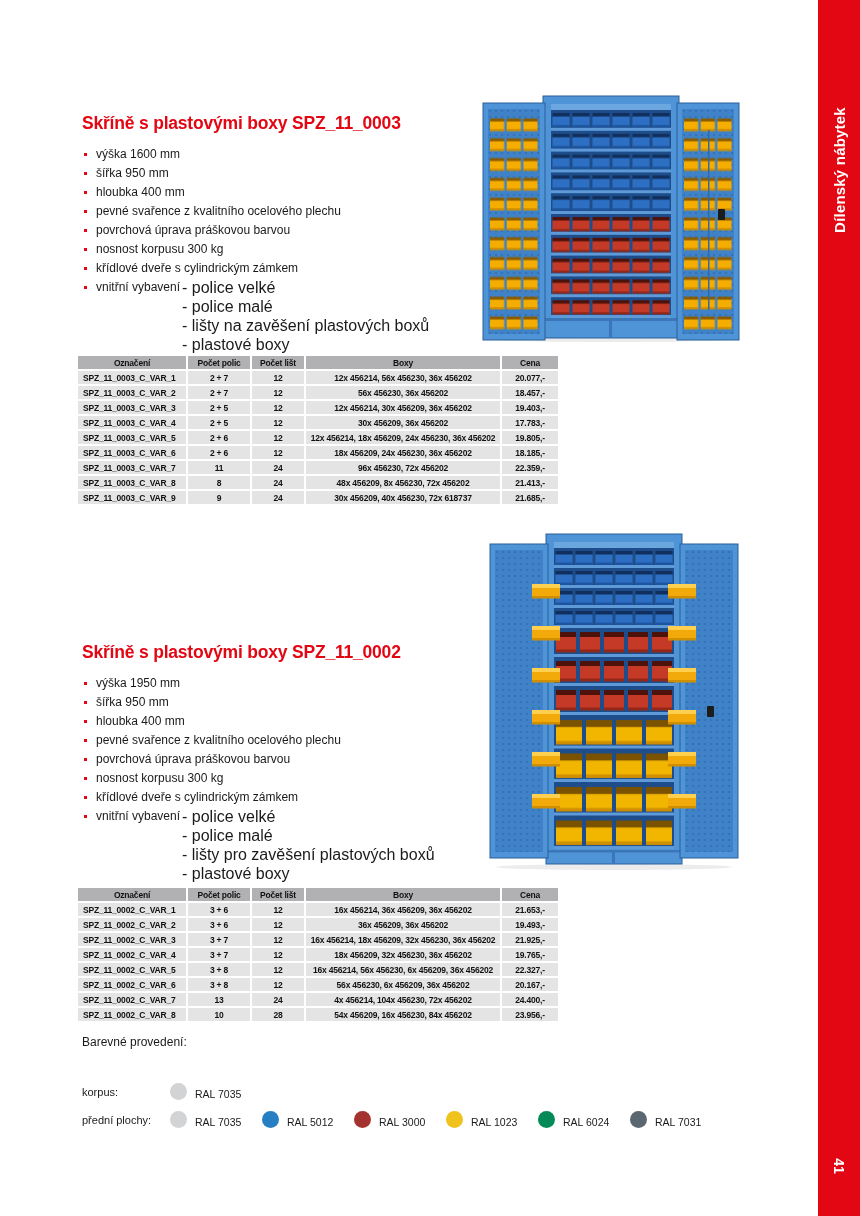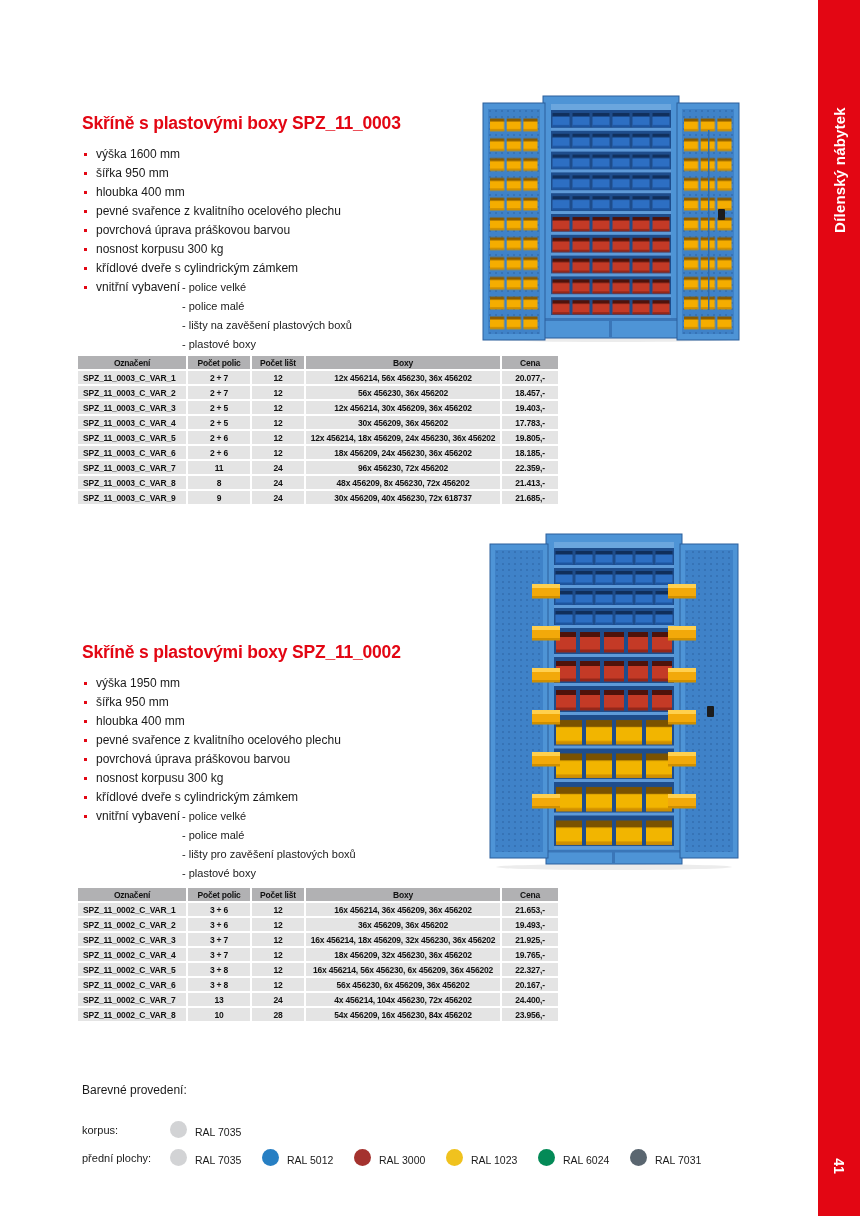--- a/index.html
+++ b/index.html
@@ -20,42 +20,42 @@
   }
 
   
   .sec-text { position:absolute; left:82px; width:390px; }
   .sec-1 { top:105px; } .sec-2 { top:634px; }
   .sec-title { margin:8px 0 12px 0; font-size:17.5px; line-height:20px; font-weight:700; color:#e30613; letter-spacing:-.2px; }
   .bullets { margin:0; padding:0; list-style:none; }
   .b-line { display:flex; line-height:19px; font-size:12px; }
   .dot { flex:0 0 3px; width:3px; height:3px; background:#e30613; margin:8px 9px 0 2px; }
   .equip { position:relative; }
-  .equip-items { position:absolute; left:100px; top:0; line-height:19px; font-size:11px; white-space:nowrap; }
+  .equip-items { position:absolute; left:100px; top:0; line-height:19px; font-size:16px; white-space:nowrap; }
 
   
   .tbl-wrap { position:absolute; left:76px; }
   .tbl-1 { top:354px; } .tbl-2 { top:886px; }
   table.spec { border-collapse:separate; border-spacing:2px; font-size:8.5px; font-weight:700; letter-spacing:-.2px; color:#111; }
   table.spec th { background:#b1b1b3; }
   table.spec td { background:#e4e4e4; }
   table.spec th, table.spec td { height:13px; padding:0 3px; text-align:center; white-space:nowrap; font-weight:700; }
   .c0 { width:100px; text-align:left !important; padding-left:5px !important; }
   .c1 { width:56px; } .c2 { width:46px; } .c3 { width:188px; } .c4 { width:50px;margin-left:28px; }
 
   
   .cab { position:absolute; }
   .cab-1 { left:475px; top:90px; }
   .cab-2 { left:486px; top:526px; }
 
   
-  .colors { position:absolute; left:82px; top:1083px; }
+  .colors { position:absolute; left:82px; top:1035px; }
   .colors-title { font-size:12px; font-weight:400; margin:0; }
   .swatch-row { display:flex; align-items:center; height:17px; }
-  .row-korpus { margin-top:24px; } .row-predni { margin-top:11px; }
+  .row-korpus { margin-top:34px; } .row-predni { margin-top:11px; }
   .row-label { width:88px; font-size:11px; }
   .swatch { display:flex; align-items:flex-end; width:92px; }
   .swatch-circle { width:17px; height:17px; border-radius:50%; margin-right:8px; flex:0 0 17px; }
   .swatch-label { font-size:10.5px; white-space:nowrap; }
 
   .footer-tagline { position:absolute; top:1176px; right:78px; font-size:13.5px; font-weight:700; color:#1d1d1b;margin-top:40px; }
 </style>
 </head>
 <body>
 

